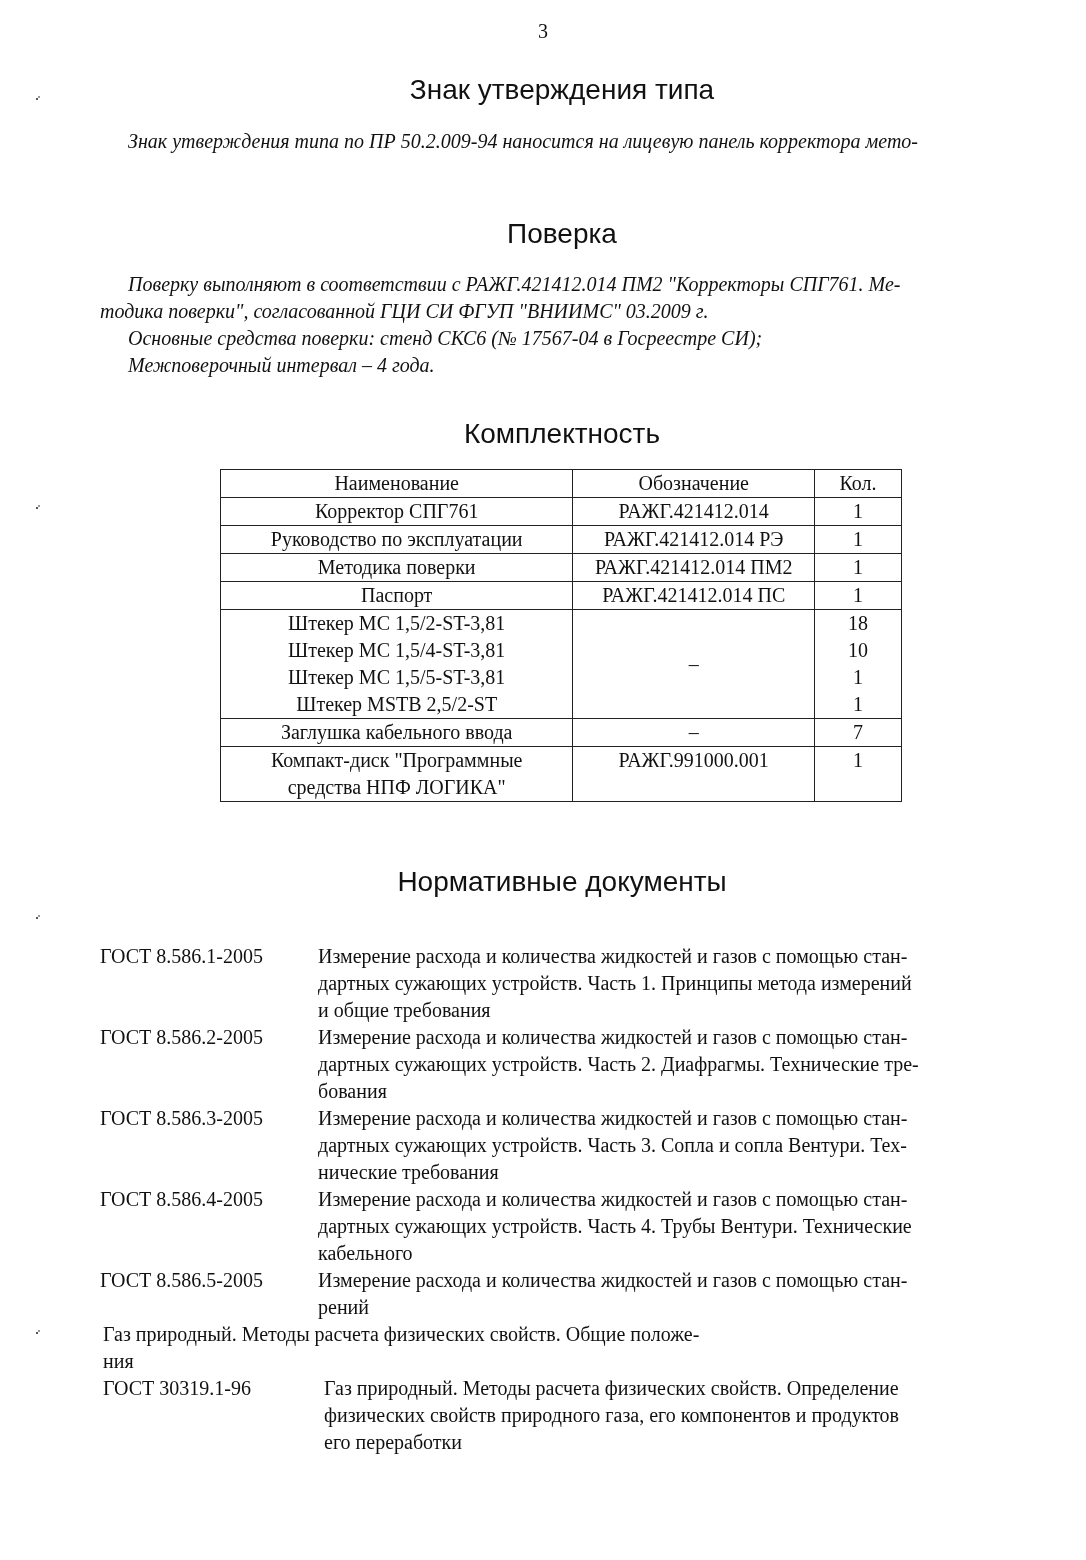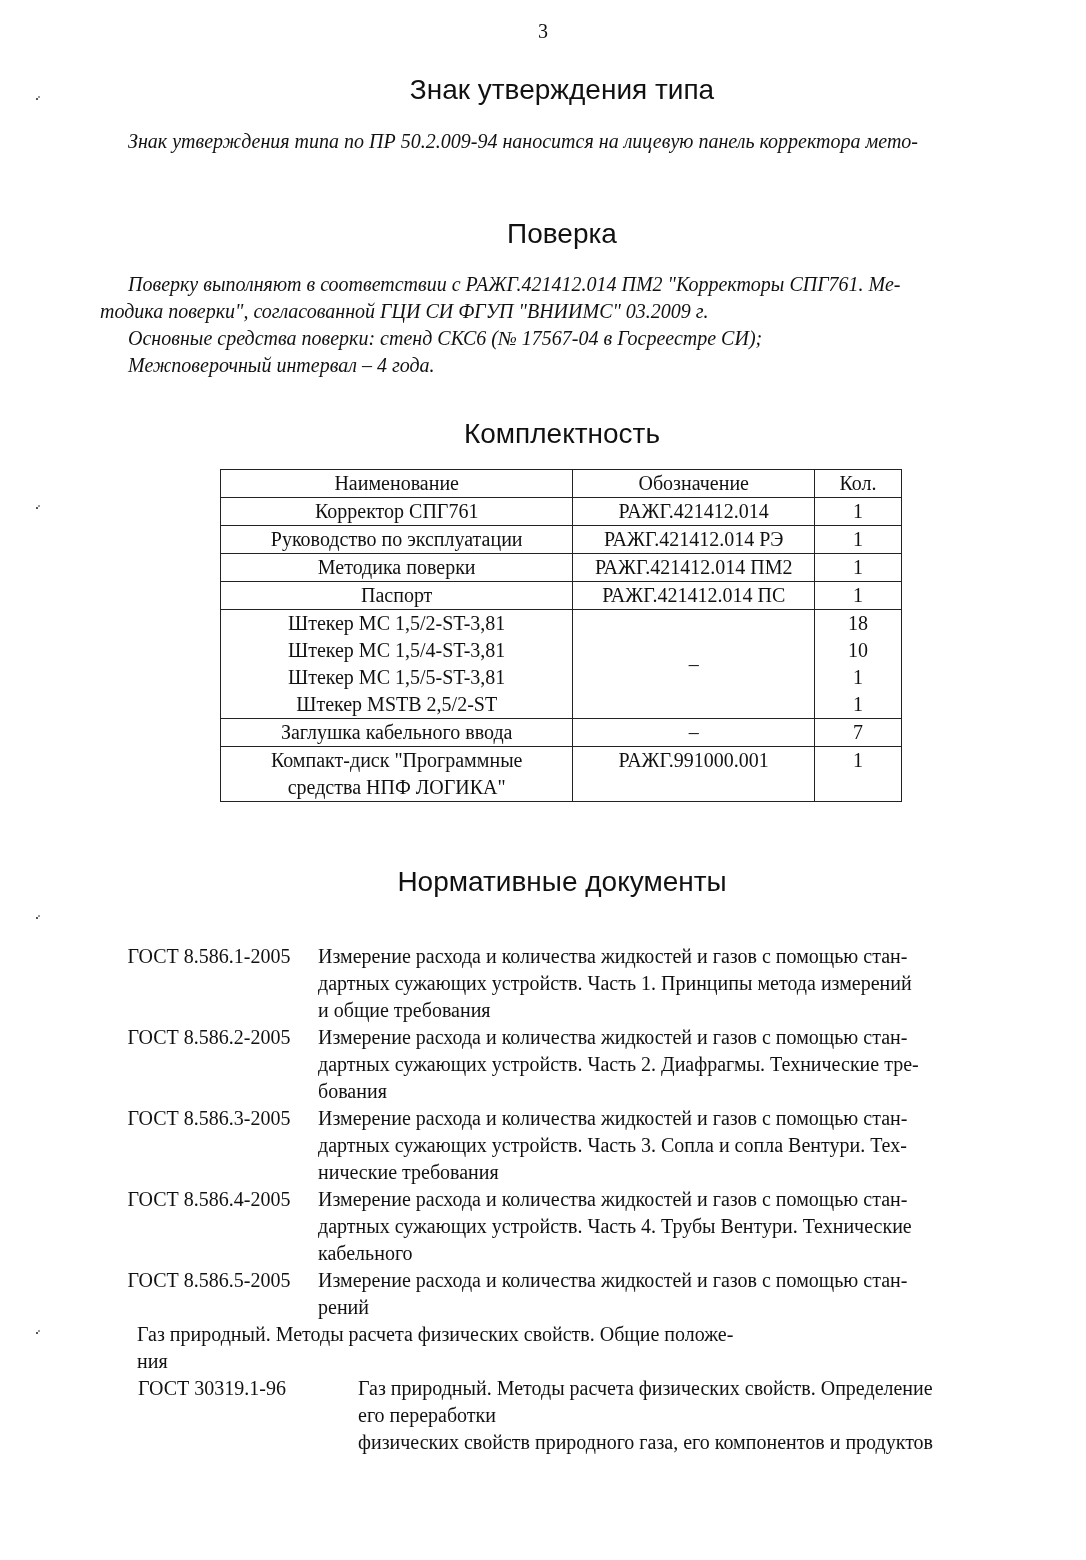--- a/index.html
+++ b/index.html
@@ -16,25 +16,25 @@
     table.kit th { text-align: center; height: 27px; }
     table.kit col.c1 { width: 353px; }
     table.kit col.c2 { width: 242px; }
     table.kit col.c3 { width: 87px; }
     table.kit td.qty { text-align: center; }
     table.kit td.dash { text-align: center; vertical-align: middle; }
     .stack div { line-height: 27px; }
 
     .docs { position: absolute; left: 100px; top: 943px; width: 920px; font-size: 20px; line-height: 27px; }
     .doc { display: flex; }
-    .doc .code { width: 218px; flex: 0 0 218px; text-align: center; }
+    .doc .code { width: 218px; flex: 0 0 218px; }
     .doc .title { flex: 1; text-align: justify; }
     .doc .title span { display: block; }
     .doc.shift .code { padding-left: 3px; width: 218px; }
-    .doc.shift .title { padding-left: 3px; margin-left: 34px; }
+    .doc.shift .title { padding-left: 3px; }
   </style>
 </head>
 <body>
 
 <div class="page-num">3</div>
 
 <div class="artifact" style="top:96px;"></div>
 <div class="artifact" style="top:505px;"></div>
 <div class="artifact" style="top:915px;"></div>
 <div class="artifact" style="top:1330px;"></div>
@@ -162,17 +162,17 @@
   <div class="doc shift">
     <div class="title">
       <span>Газ природный. Методы расчета физических свойств. Общие положе-</span>
       <span>ния</span>
     </div>
   </div>
   <div class="doc shift">
     <div class="code">ГОСТ 30319.1-96</div>
     <div class="title">
       <span>Газ природный. Методы расчета физических свойств. Определение</span>
+      <span>физических свойств природного газа, его компонентов и продуктов</span>
       <span>его переработки</span>
-      <span>физических свойств природного газа, его компонентов и продуктов</span>
     </div>
   </div>
 </div>
 
 </body></html>

